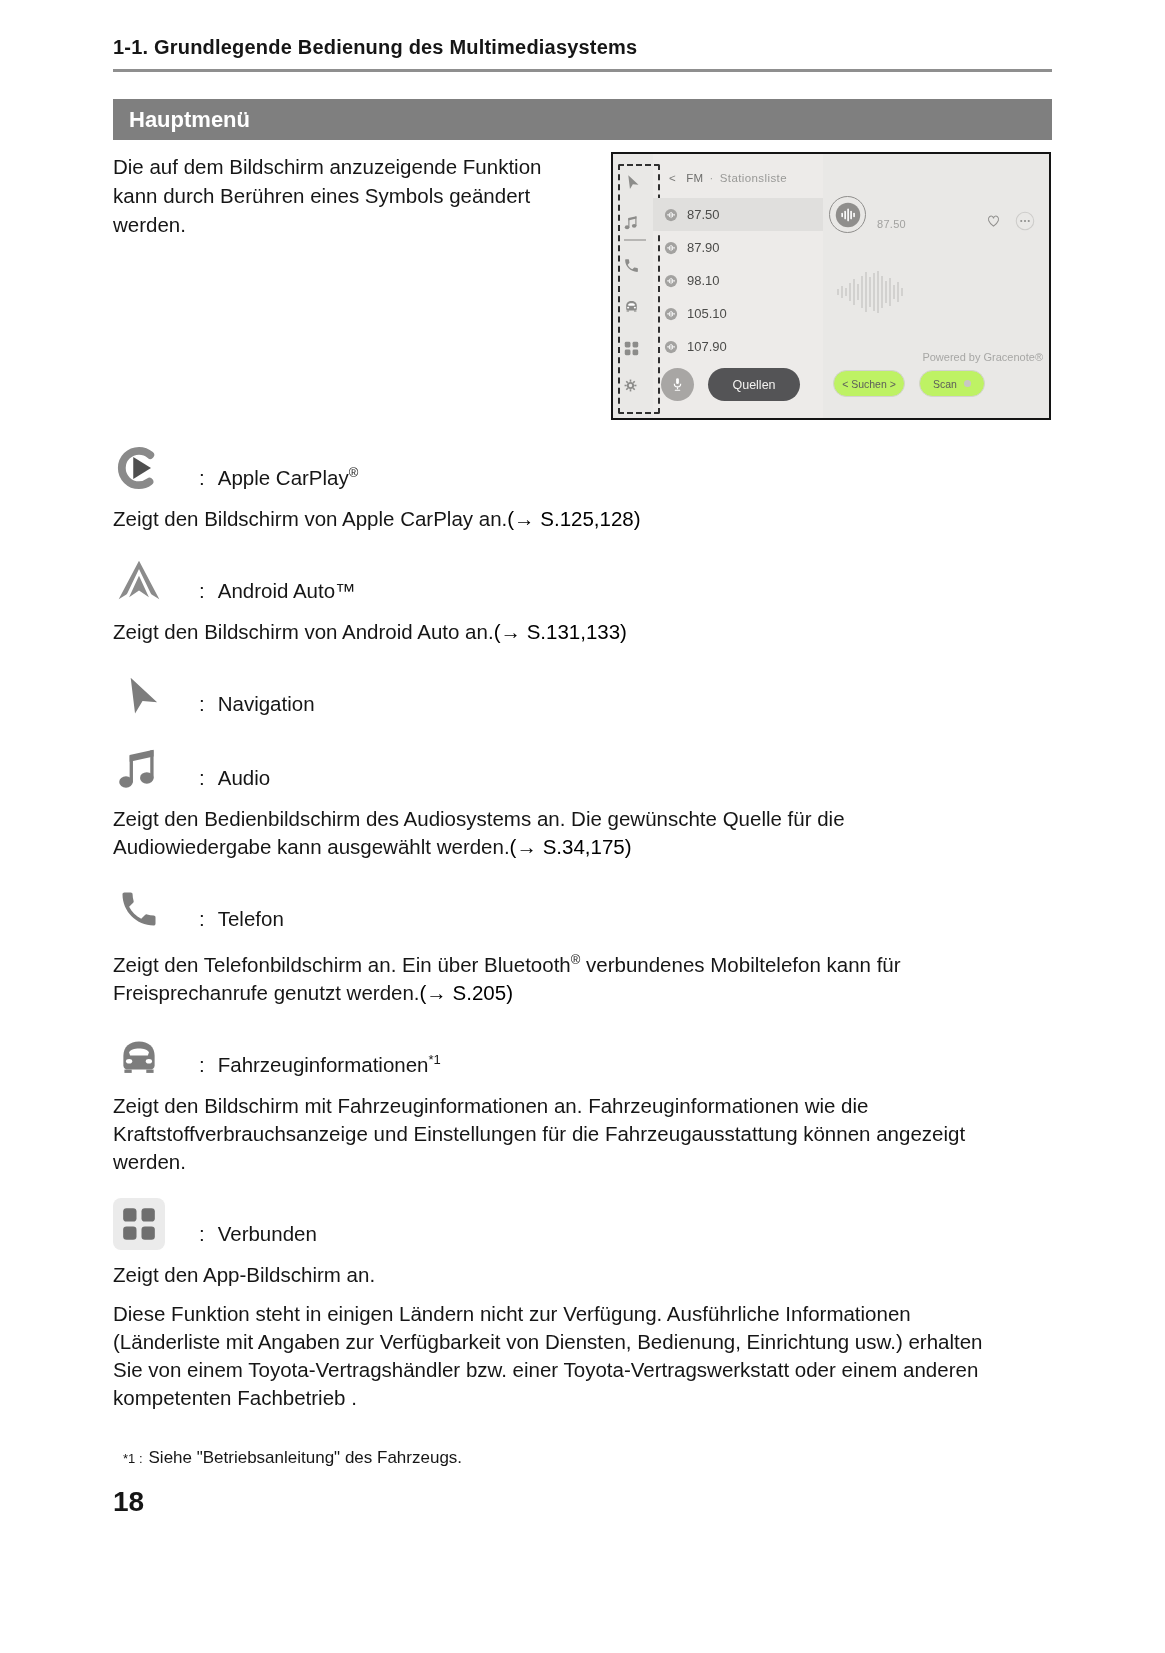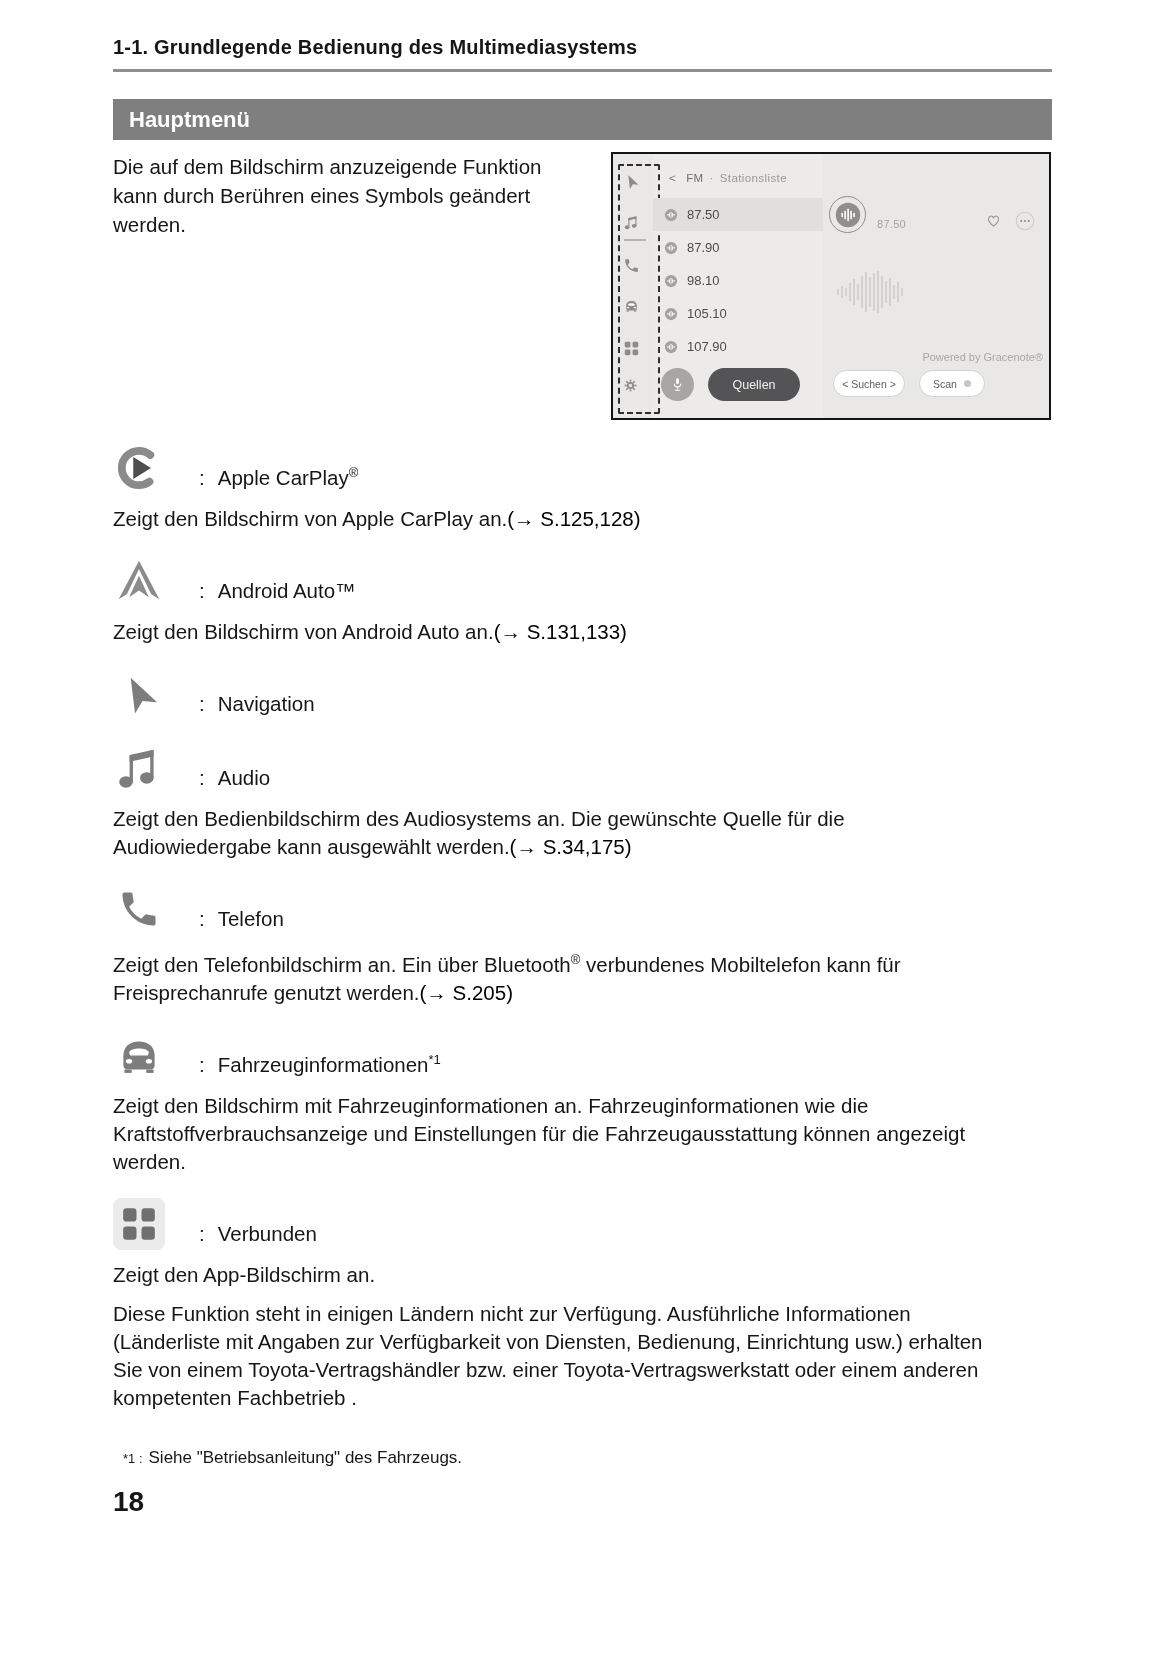--- a/index.html
+++ b/index.html
@@ -58,21 +58,21 @@
     display:flex; align-items:center; justify-content:center;
   }
   .np-wrap svg { width:28px; height:28px; color:#8f8e8c; }
   .np-freq { position:absolute; left:264px; top:64px; font-size:11px; color:#a2a2a0; letter-spacing:0.3px; }
   .fav-ic  { position:absolute; left:372px; top:58px; width:17px; height:17px; color:#908f8d; }
   .more-ic { position:absolute; left:402px; top:57px; width:20px; height:20px; }
   .wave-ic { position:absolute; left:224px; top:117px; width:68px; height:42px; }
   .powered { position:absolute; right:6px; top:197px; font-size:11px; color:#a7a7a5; }
   .pill {
     position:absolute; top:216px; height:27px; box-sizing:border-box;
-    border:1px solid #d3d2d0; border-radius:14px; background:#ffffff;
+    border:1px solid #d3d2d0; border-radius:14px; background:#bef264;
     color:#5c5c5a; font-size:10.5px; display:flex; align-items:center; justify-content:center;
   }
   .pill.search { left:220px; width:72px; }
   .pill.scan   { left:306px; width:66px; gap:7px; }
   .pill .dot { width:7px; height:7px; border-radius:50%; background:#c8c7c5; }
 
   
   .features { margin-top:16px; width:890px; }
   .feature { margin-top:22px; }
   .feat-head { height:52px; display:flex; align-items:flex-end; gap:34px; }

